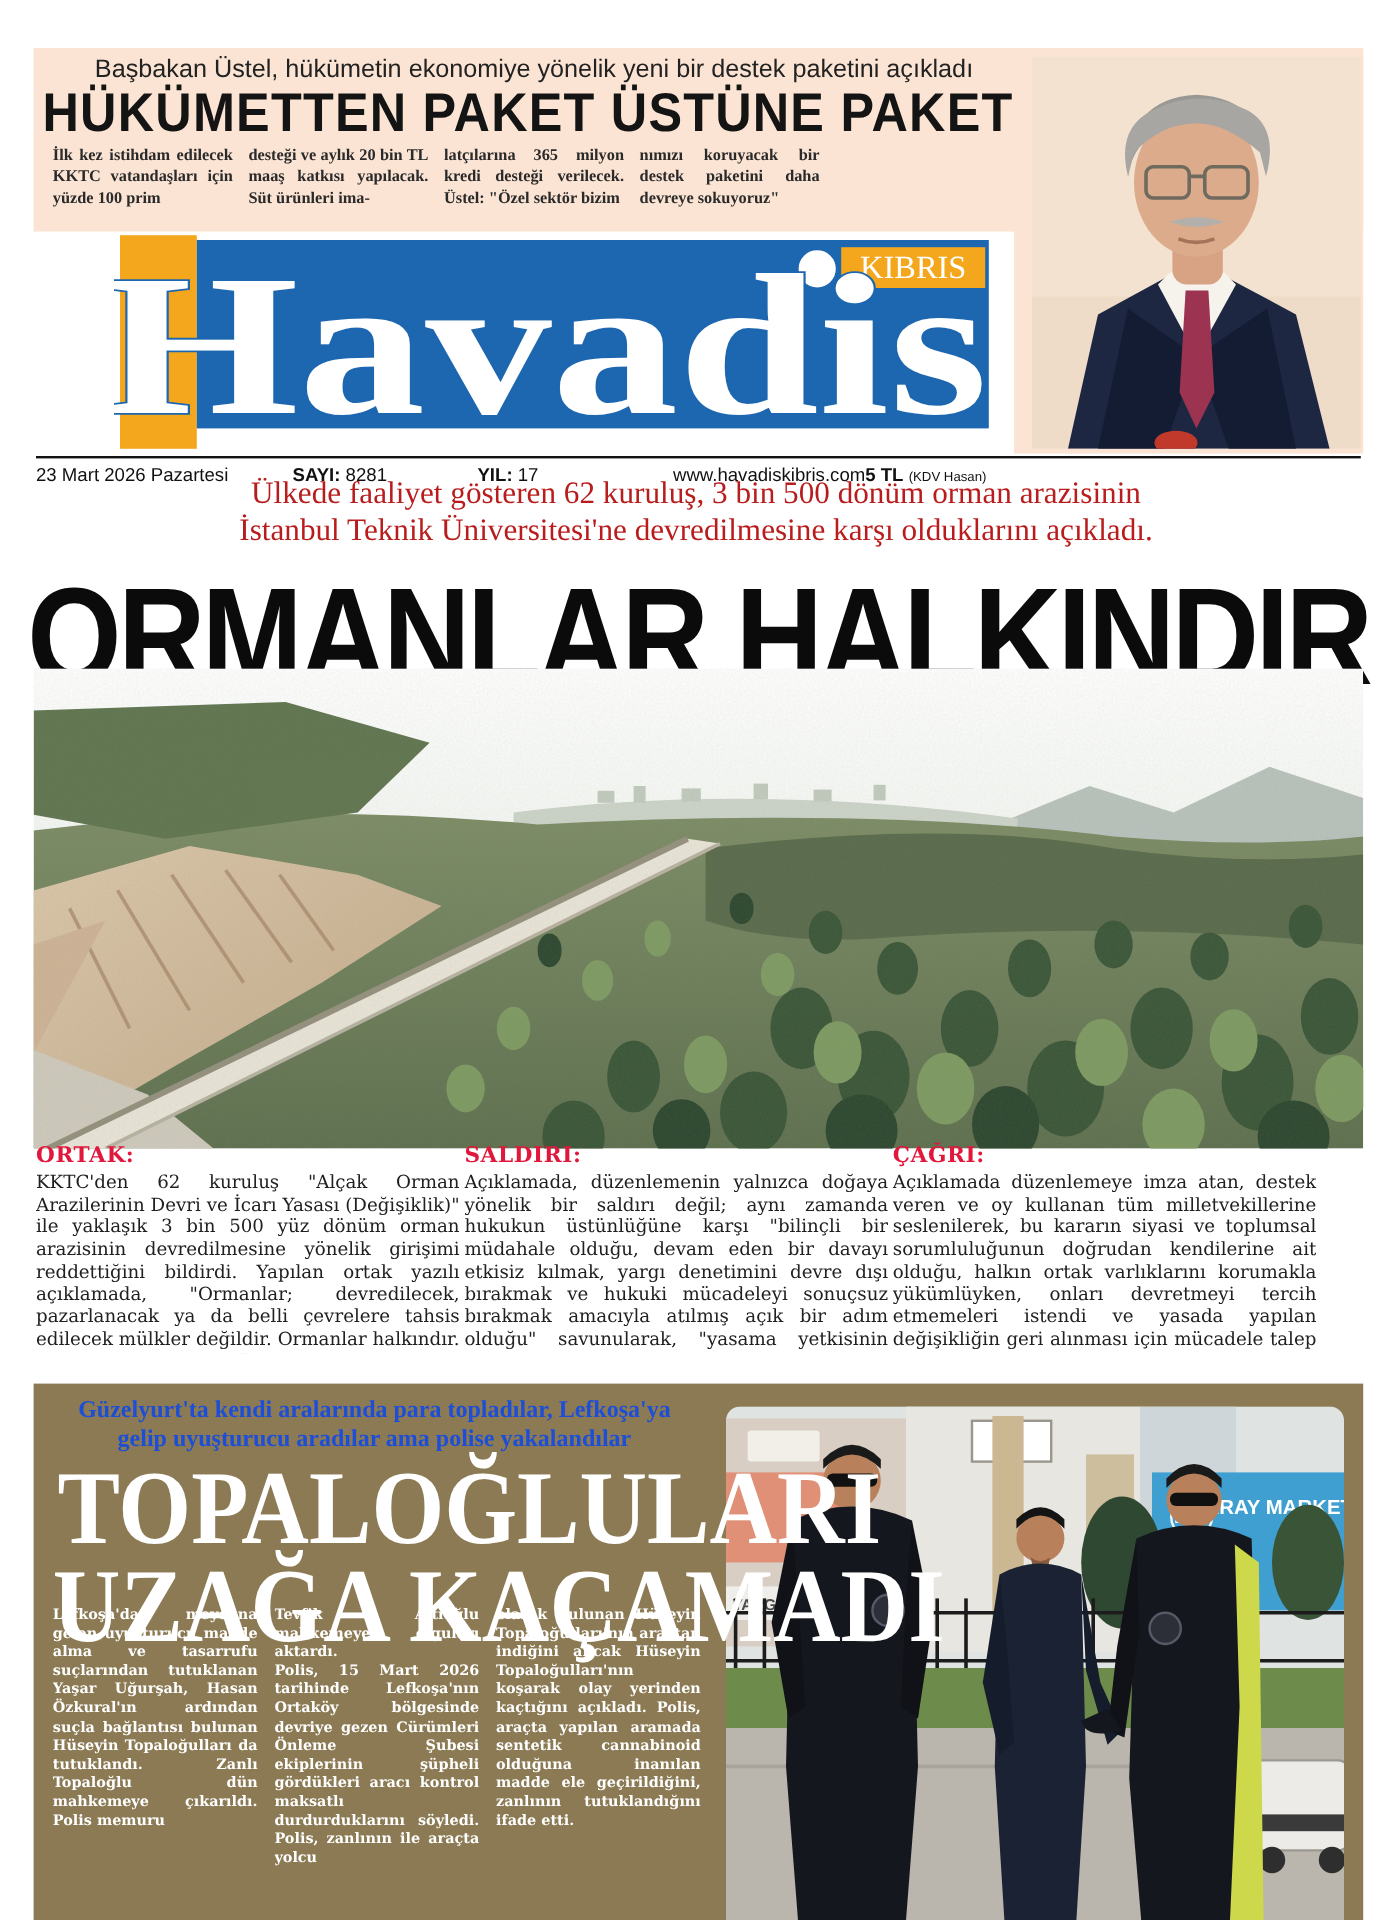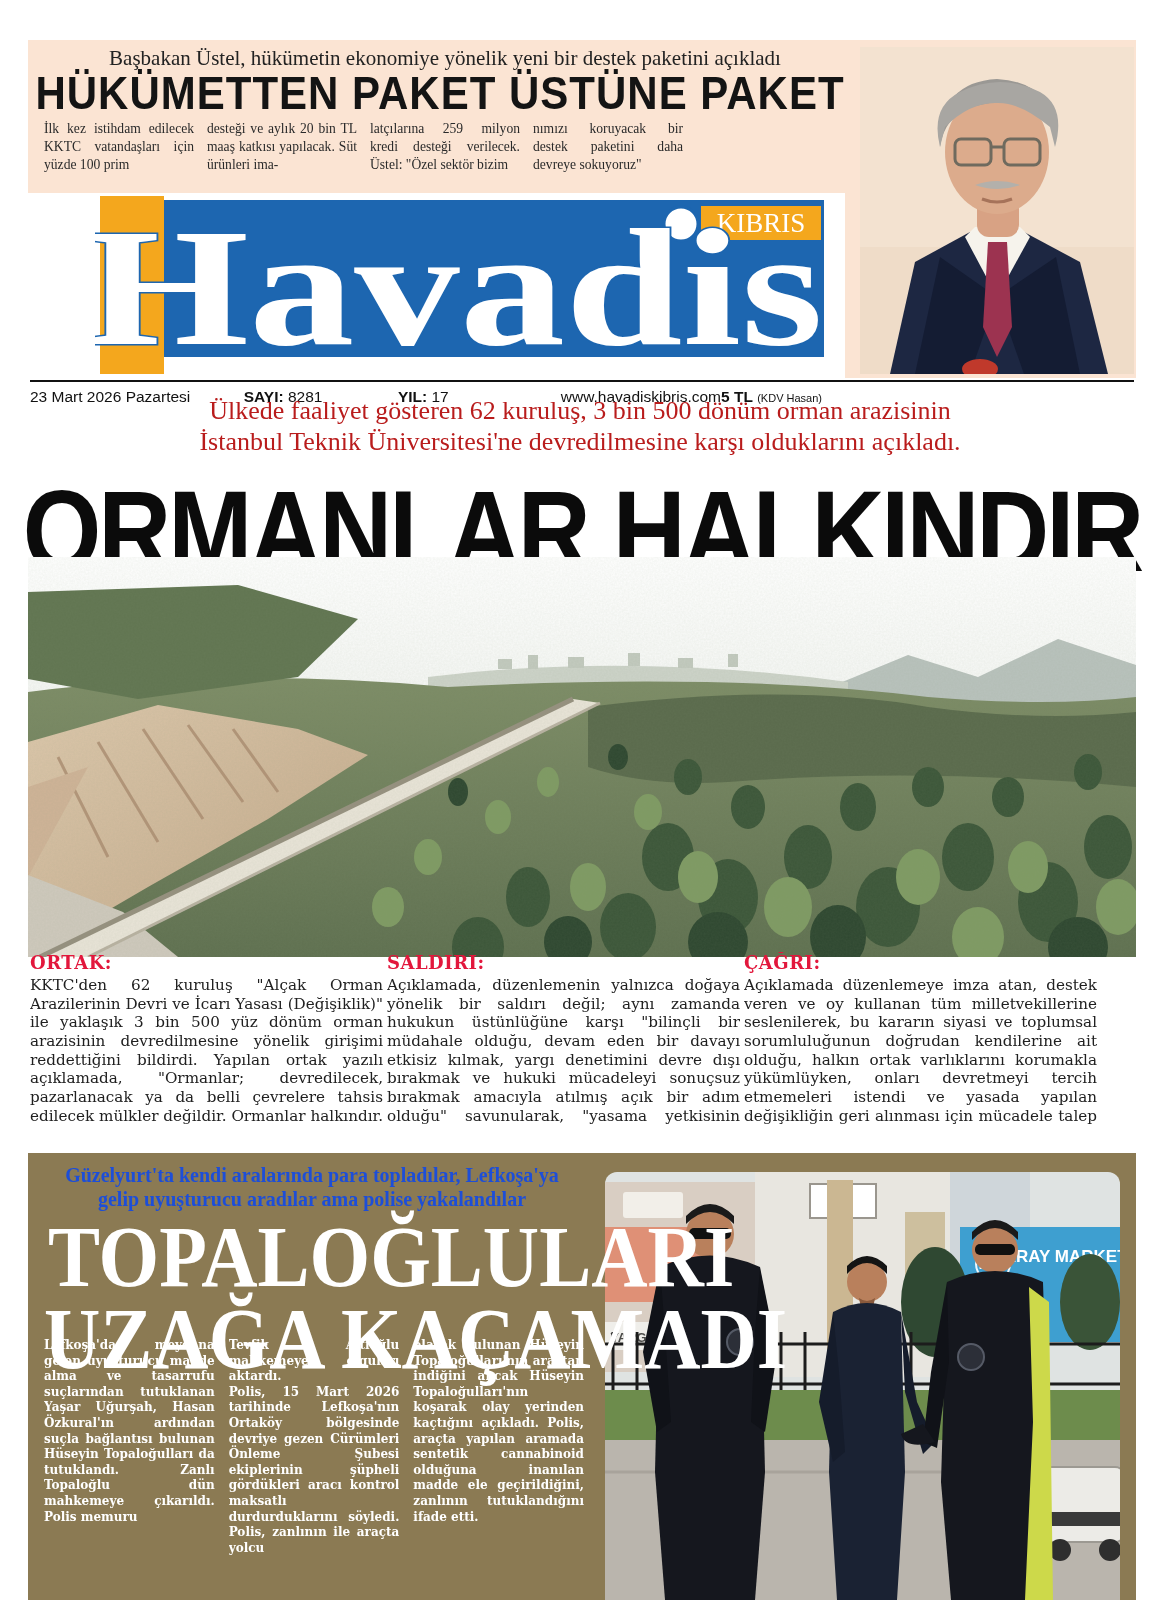--- a/index.html
+++ b/index.html
@@ -4,25 +4,25 @@
 <style>
   html,body{margin:0;padding:0;background:#ffffff;}
   #page{position:relative;width:1164px;height:1600px;background:#ffffff;overflow:hidden;
         font-family:"DejaVu Serif",serif;color:#1c1c1c;}
   .abs{position:absolute;}
 
   
   .top-strip{left:28px;top:40px;width:1108px;height:153px;background:#fbe4d3;}
   .portrait-bg{left:845px;top:40px;width:291px;height:338px;background:#fbe4d3;}
   .top-kicker{left:40px;top:46px;width:810px;text-align:center;
-      font-family:Liberation Serif, serif;font-size:21px;color:#222;}
+      font-family:Liberation Sans, sans-serif;font-size:21px;color:#222;}
   .top-headline{left:30px;top:68px;width:820px;text-align:center;white-space:nowrap;
       font-family:"Liberation Sans",sans-serif;font-weight:bold;font-size:42px;
       letter-spacing:1px;color:#141414;transform:scaleY(1.08);transform-origin:center top;}
-  .deck-row{left:44px;top:120px;width:800px;display:flex;gap:13px;}
+  .deck-row{left:44px;top:120px;width:800px;display:flex;gap:13px;font-weight:bold;}
   .deck-col{width:150px;font-size:13.6px;line-height:1.32;text-align:justify;
       font-family:"Liberation Serif",serif;color:#2a2a2a;}
 
   
   .masthead-svg{left:95px;top:194px;width:740px;height:182px;}
   .dateline{left:30px;top:358px;width:792px;display:flex;align-items:baseline;
       font-family:"Liberation Sans",sans-serif;font-size:15.5px;color:#111;}
   .dateline .dl-item{white-space:nowrap;margin-top:30px;}
   .dateline b{font-weight:bold;}
   .dl-note{font-size:11px;}
@@ -64,21 +64,21 @@
 
   <div class="abs top-strip"></div>
   <div class="abs portrait-bg"></div>
 
   <div class="abs top-kicker">Başbakan Üstel, hükümetin ekonomiye yönelik yeni bir destek paketini açıkladı</div>
   <div class="abs top-headline">HÜKÜMETTEN PAKET ÜSTÜNE PAKET</div>
 
   <div class="abs deck-row">
     <div class="deck-col">İlk kez istihdam edilecek KKTC vatandaşları için yüzde 100 prim</div>
     <div class="deck-col">desteği ve aylık 20 bin TL maaş katkısı yapılacak. Süt ürünleri ima-</div>
-    <div class="deck-col">latçılarına 259 milyon kredi desteği verilecek. Üstel: "Özel sektör bizim</div>
+    <div class="deck-col">latçılarına 365 milyon kredi desteği verilecek. Üstel: "Özel sektör bizim</div>
     <div class="deck-col">nımızı koruyacak bir destek paketini daha devreye sokuyoruz"</div>
   </div>
 
   <svg class="abs" style="left:860px;top:47px;" width="274" height="327" viewBox="0 0 274 327">
     <rect width="274" height="327" fill="#f3e2d0"></rect>
     <rect y="200" width="274" height="127" fill="#efdcc8"></rect>
 
     <path d="M30 327 L55 215 L110 185 L164 185 L220 215 L248 327 Z" fill="#1d2742"></path>
     <path d="M55 327 L80 210 L137 250 L110 327 Z" fill="#141c33"></path>
     <path d="M220 327 L196 210 L137 250 L164 327 Z" fill="#141c33"></path>

